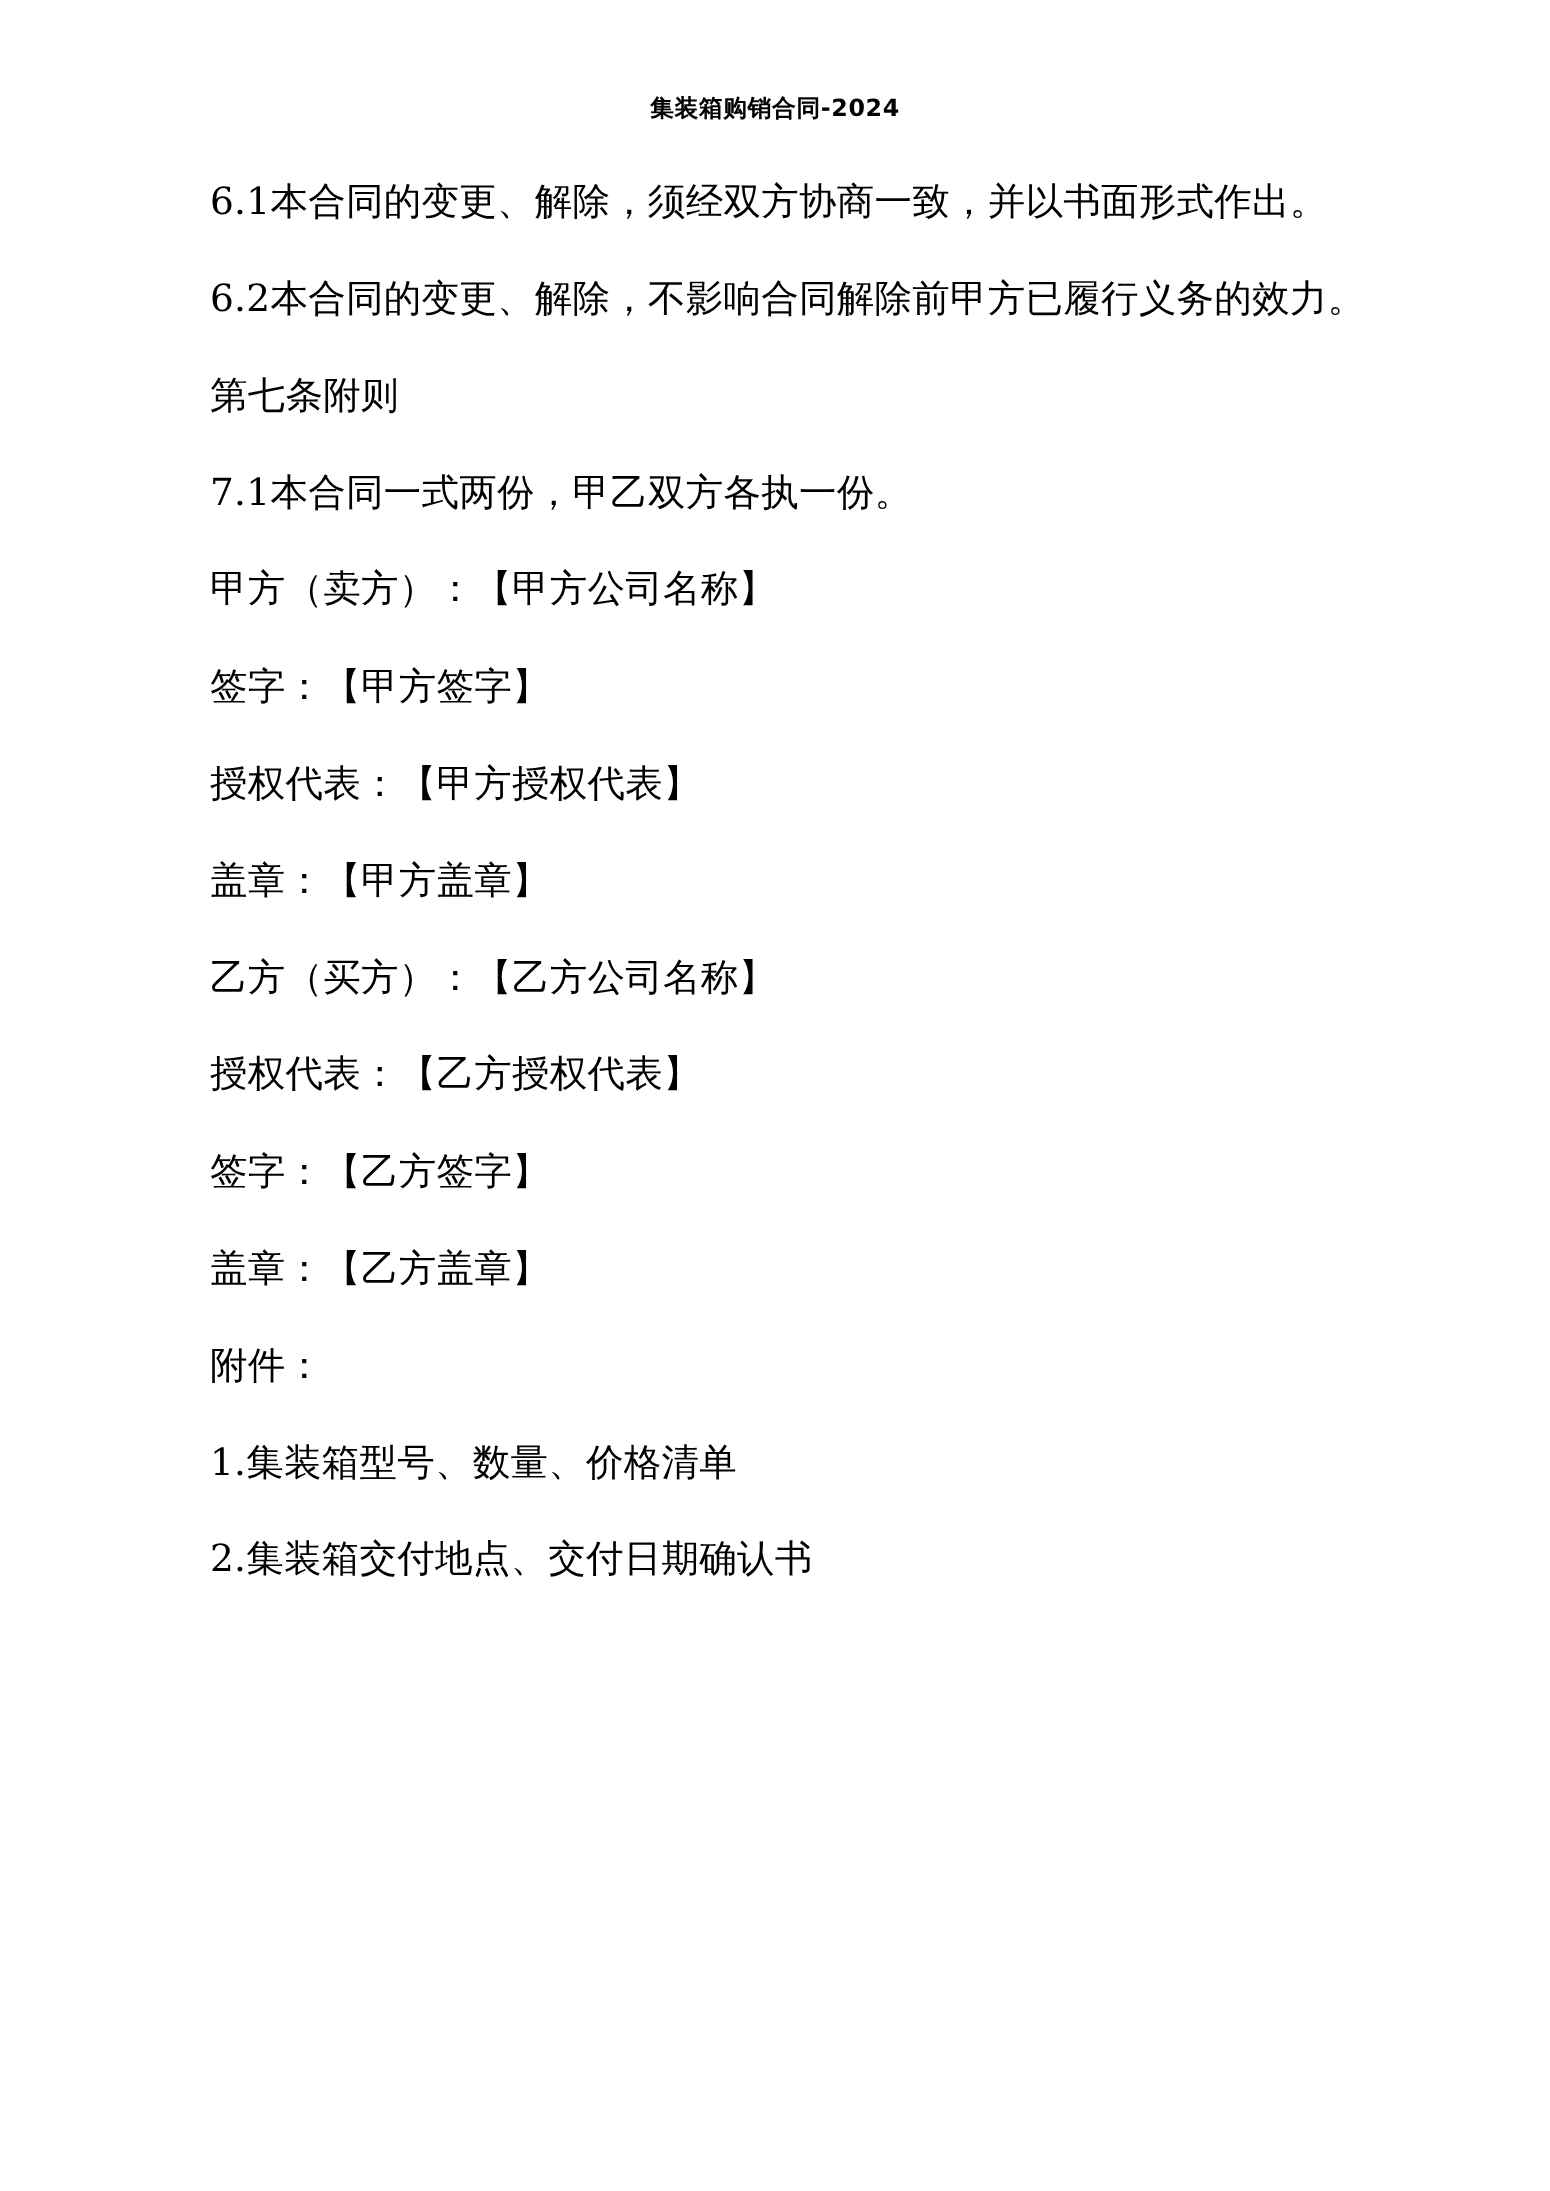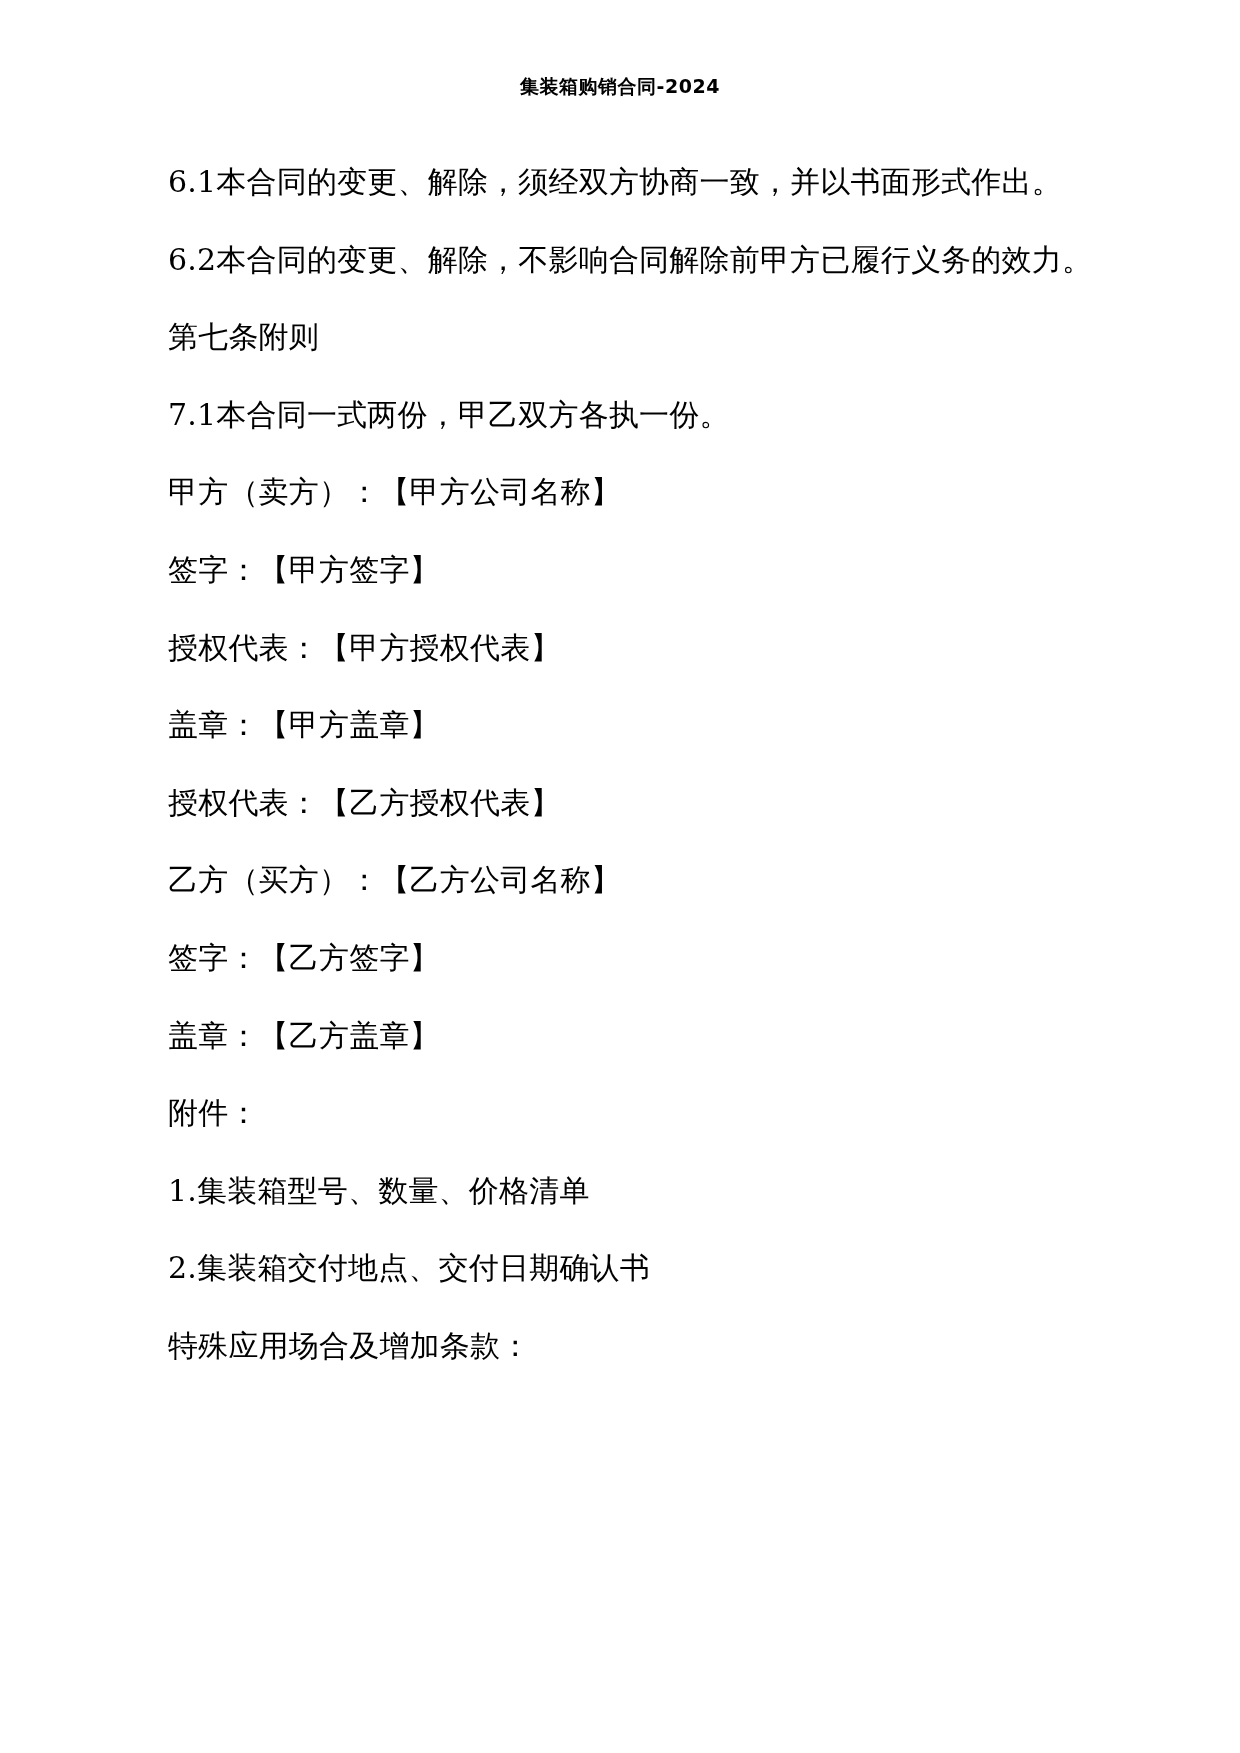--- a/index.html
+++ b/index.html
@@ -26,21 +26,21 @@
     text-align: center;
     font-family: "DejaVu Sans", "Liberation Sans", sans-serif;
     font-size: 19px;
     font-weight: bold;
     letter-spacing: 0.5px;
     margin-top: 14px;
     margin-bottom: 0;
     color: #000;
   }
   .body-content {
-    margin-top: 56px;
+    margin-top: 36px;
   }
   p.para {
     font-size: 30px;
     line-height: 1.72;
     margin: 0 0 26px 0;
     text-align: justify;
     text-justify: inter-ideograph;
     font-family: "DejaVu Serif", "Liberation Serif", serif;
     letter-spacing: 0.2px;
   }
@@ -67,31 +67,30 @@
 
 
     <p class="para indent">甲方（卖方）：【甲方公司名称】</p>
 
     <p class="para indent">签字：【甲方签字】</p>
 
     <p class="para indent">授权代表：【甲方授权代表】</p>
 
     <p class="para indent">盖章：【甲方盖章】</p>
 
+    <p class="para indent">乙方（买方）：【乙方公司名称】</p>
+
     <p class="para indent">授权代表：【乙方授权代表】</p>
-
-    <p class="para indent">乙方（买方）：【乙方公司名称】</p>
 
     <p class="para indent">签字：【乙方签字】</p>
 
     <p class="para indent">盖章：【乙方盖章】</p>
 
     <p class="para indent">附件：</p>
 
     <p class="para indent">1.集装箱型号、数量、价格清单</p>
 
     <p class="para indent">2.集装箱交付地点、交付日期确认书</p>
 
 
-    <p class="para indent">特殊应用场合及增加条款：</p>
 
   </div>
 </div>
 
 </body></html>

